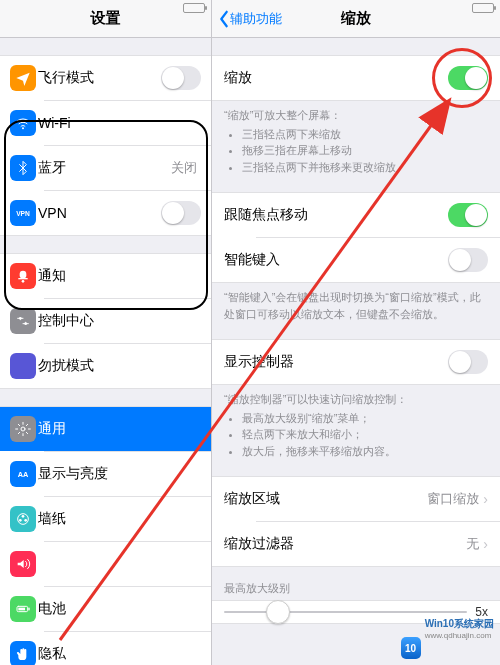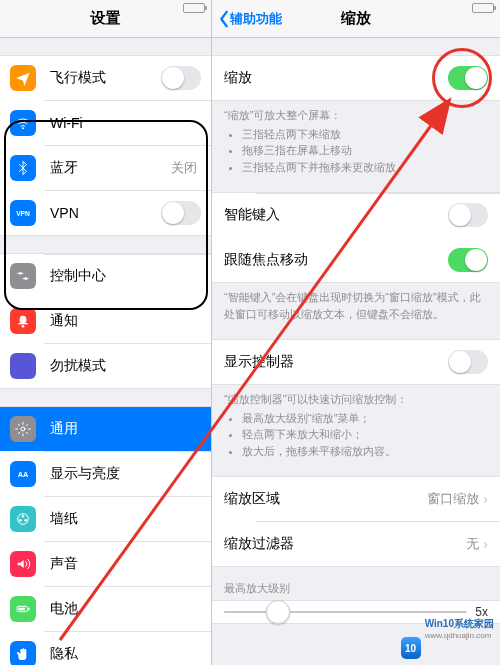--- a/index.html
+++ b/index.html
@@ -15,42 +15,42 @@
   .columns { display: flex; width: 100%; height: 100%; }
   .col-left { width: 212px; border-right: 1px solid #c8c7cc; background: #efeff4; display:flex; flex-direction:column;}
   .col-right { flex: 1; background: #efeff4; display:flex; flex-direction:column; position:relative;}
   .header {
     height: 38px; display:flex; align-items:center; justify-content:center;
     background: #f7f7f8; border-bottom:1px solid #c8c7cc; position:relative;
     font-size: 15px; font-weight: 600;
   }
   .header .back {
     position:absolute; left:6px; top:0; bottom:0; display:flex; align-items:center;
-    color:#007aff; font-size:13px; font-weight:700;
+    color:#007aff; font-size:13px; font-weight:400;
   }
   .header .back svg { height:18px; width:12px; }
   .header .battery {
     position:absolute; right:6px; top:3px; width:22px; height:10px;
     border:1px solid #999; border-radius:2px;
   }
   .header .battery::after{content:"";position:absolute;right:-3px;top:2px;width:2px;height:4px;background:#999;border-radius:1px;}
   .scroll { flex:1; overflow:hidden; }
   .group { margin-top: 18px; }
   .cell {
     background:#fff; border-top:1px solid #e0e0e3; border-bottom:1px solid #e0e0e3;
     margin-top:-1px; height:46px; display:flex; align-items:center; padding:0 10px;
     font-size:14px; position:relative;
   }
   .cell + .cell { border-top:none; }
   .cell .sep{position:absolute;left:44px;right:0;top:0;height:1px;background:#e0e0e3;}
   .cell .label { flex:1; white-space:nowrap; overflow:hidden; text-overflow:ellipsis;}
   .cell .detail { color:#8e8e93; font-size:13px; margin-right:4px;}
   .cell .chev { color:#c7c7cc; }
   .icon-box {
-    width:26px;height:26px;border-radius:6px;margin-right:14px;
+    width:26px;height:26px;border-radius:6px;margin-right:2px;
     display:flex;align-items:center;justify-content:center;flex:none;color:#fff;
   }
   .icon-box svg{width:16px;height:16px;}
   .selected { background:#007aff; color:#fff; }
   .switch {
     width:40px;height:24px;border-radius:12px;background:#e5e5ea;position:relative;flex:none;
   }
   .switch .knob{width:22px;height:22px;border-radius:50%;background:#fff;position:absolute;top:1px;left:1px;box-shadow:0 1px 2px rgba(0,0,0,.3);}
   .switch.on{background:#4cd964;}
   .switch.on .knob{left:17px;}
@@ -123,40 +123,40 @@
                 <text x="12" y="17" text-anchor="middle" fill="white" font-size="10" font-weight="bold" font-family="Arial">VPN</text>
               </svg>
             </span>
             <span class="label">VPN</span>
             <span class="switch">
               <span class="knob"></span>
             </span>
           </div>
         </div>
         <div class="group">
+          <div class="cell first">
+            <span class="icon-box" style="background: rgb(255, 59, 48);">
+              <svg viewBox="0 0 24 24">
+                <rect x="7" y="4" width="10" height="12" rx="5" fill="white"></rect>
+                <rect x="5" y="15" width="14" height="2" fill="white"></rect>
+                <circle cx="12" cy="20" r="2" fill="white"></circle>
+              </svg>
+            </span>
+            <span class="label">通知</span>
+          </div>
           <div class="cell">
             <span class="sep"></span>
             <span class="icon-box" style="background: rgb(142, 142, 147);">
               <svg viewBox="0 0 24 24">
                 <circle cx="8" cy="8" r="2" fill="white"></circle>
                 <circle cx="16" cy="16" r="2" fill="white"></circle>
                 <path d="M4 8h8M12 16h8M8 10v0M16 14v0" stroke="white" stroke-width="1.5" fill="none" stroke-linecap="round" stroke-linejoin="round"></path>
               </svg>
             </span>
             <span class="label">控制中心</span>
-          </div>
-          <div class="cell first">
-            <span class="icon-box" style="background: rgb(255, 59, 48);">
-              <svg viewBox="0 0 24 24">
-                <rect x="7" y="4" width="10" height="12" rx="5" fill="white"></rect>
-                <rect x="5" y="15" width="14" height="2" fill="white"></rect>
-                <circle cx="12" cy="20" r="2" fill="white"></circle>
-              </svg>
-            </span>
-            <span class="label">通知</span>
           </div>
           <div class="cell">
             <span class="sep"></span>
             <span class="icon-box" style="background: rgb(88, 86, 214);">
               <svg viewBox="0 0 24 24">
                 <path d="M16 3a9 9 0 100 18 7 7 0 010-18z" fill="white"></path>
               </svg>
             </span>
             <span class="label">勿扰模式</span>
           </div>
@@ -193,21 +193,20 @@
             <span class="label">墙纸</span>
           </div>
           <div class="cell">
             <span class="sep"></span>
             <span class="icon-box" style="background: rgb(255, 45, 85);">
               <svg viewBox="0 0 24 24">
                 <path d="M4 10v4h4l5 4V6l-5 4H4z" fill="white"></path>
                 <path d="M16 8a5 5 0 010 8M19 5a9 9 0 010 14" stroke="white" stroke-width="1.5" fill="none" stroke-linecap="round" stroke-linejoin="round"></path>
               </svg>
             </span>
-            <span class="label">声音</span>
           </div>
           <div class="cell">
             <span class="sep"></span>
             <span class="icon-box" style="background: rgb(76, 217, 100);">
               <svg viewBox="0 0 24 24">
                 <rect x="3" y="8" width="16" height="8" rx="2" stroke="white" stroke-width="1.5" fill="none" stroke-linecap="round" stroke-linejoin="round"></rect>
                 <rect x="20" y="10" width="2" height="4" fill="white"></rect>
                 <rect x="5" y="10" width="10" height="4" fill="white"></rect>
               </svg>
             </span>
@@ -262,30 +261,30 @@
       <div class="footer-note">
         <span>“缩放”可放大整个屏幕：</span>
         <ul id="zoom-note-list">
             <li>三指轻点两下来缩放</li>
             <li>拖移三指在屏幕上移动</li>
             <li>三指轻点两下并拖移来更改缩放</li>
           </ul>
       </div>
 
       <div class="group">
+        <div class="cell right-cell first">
+          <span class="label">跟随焦点移动</span>
+          <span class="switch on">
+              <span class="knob"></span>
+            </span>
+        </div>
         <div class="cell right-cell">
           <span class="sep"></span>
           <span class="label">智能键入</span>
           <span class="switch">
-              <span class="knob"></span>
-            </span>
-        </div>
-        <div class="cell right-cell first">
-          <span class="label">跟随焦点移动</span>
-          <span class="switch on">
               <span class="knob"></span>
             </span>
         </div>
       </div>
       <div class="footer-note">“智能键入”会在键盘出现时切换为“窗口缩放”模式，此处窗口可移动以缩放文本，但键盘不会缩放。</div>
 
       <div class="group">
         <div class="cell right-cell first">
           <span class="label">显示控制器</span>
           <span class="switch">

